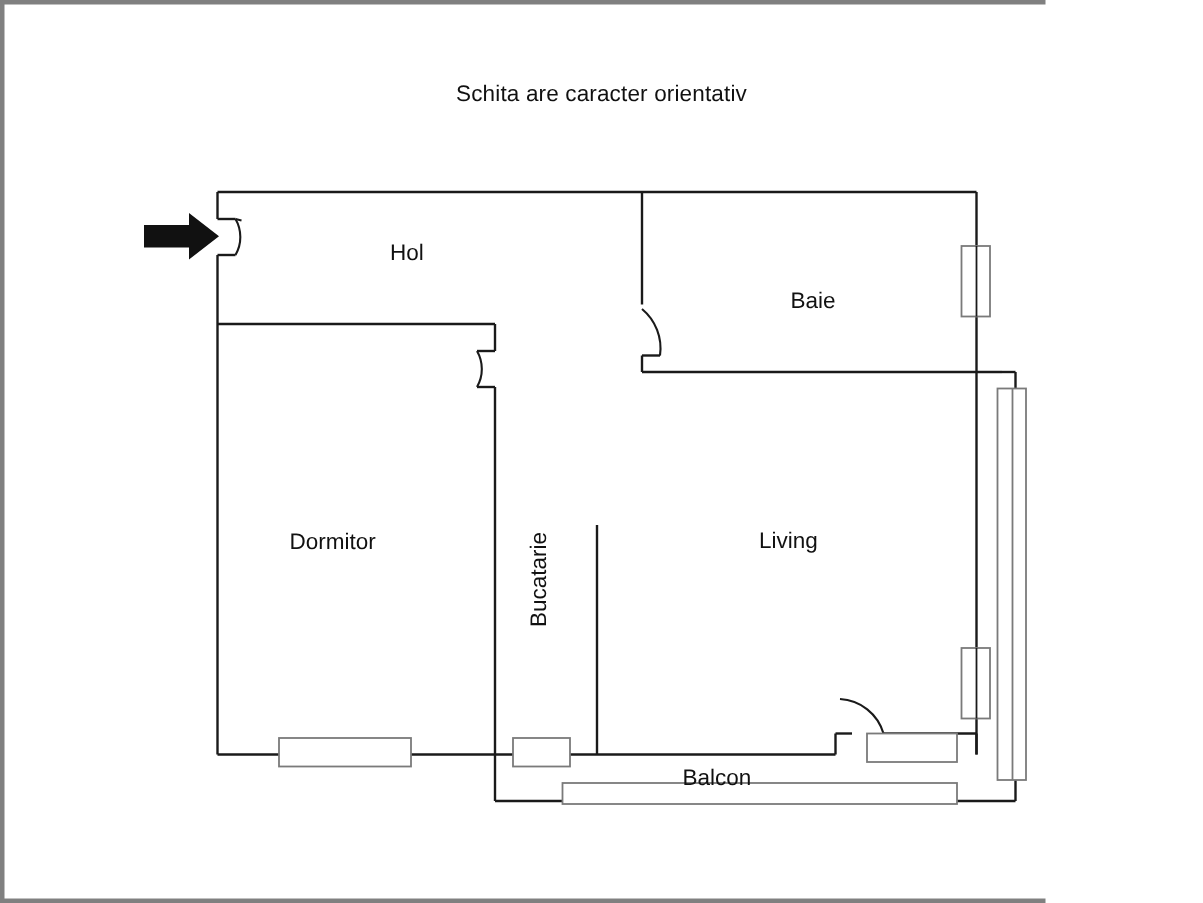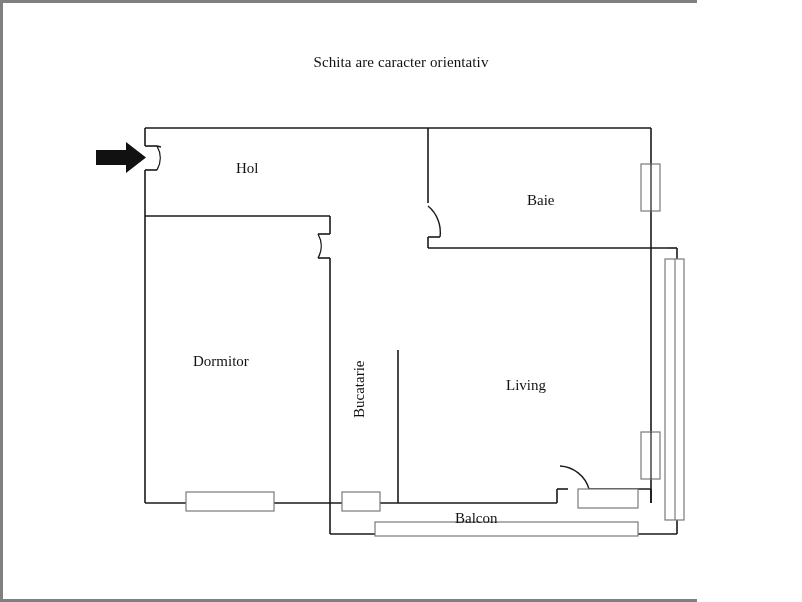--- a/index.html
+++ b/index.html
@@ -7,21 +7,21 @@
     padding: 0;
     background: #ffffff;
   }
   #page {
     position: relative;
     width: 697px;
     height: 602px;
     background: #ffffff;
     box-sizing: border-box;
     overflow: hidden;
-    font-family: Liberation Serif, serif;
+    font-family: Liberation Sans, sans-serif;
   }
   #frame-border {
     position: absolute;
     left: 0;
     top: 0;
     width: 802px;
     height: 602px;
     box-sizing: border-box;
     border: 3px solid #808080;
   }
@@ -43,24 +43,24 @@
   .room-label {
     position: absolute;
     font-size: 15px;
     color: #111111;
     white-space: nowrap;
   }
   .room-label.vertical {
     transform: rotate(-90deg);
     transform-origin: left top;
   }
-  #label-hol   { left: 236px; top: 160px; }
+  #label-hol   { left: 260px; top: 160px; }
   #label-baie  { left: 527px; top: 192px; }
   #label-dormitor { left: 193px; top: 353px; }
-  #label-living   { left: 506px; top: 377px; }
+  #label-living   { left: 506px; top: 352px; }
   #label-balcon   { left: 455px; top: 510px; text-align: right; }
   #label-bucatarie { left: 351px; top: 418px; }
 </style>
 </head>
 <body>
 
 <div id="page">
 
   <div id="frame-border"></div>
 

